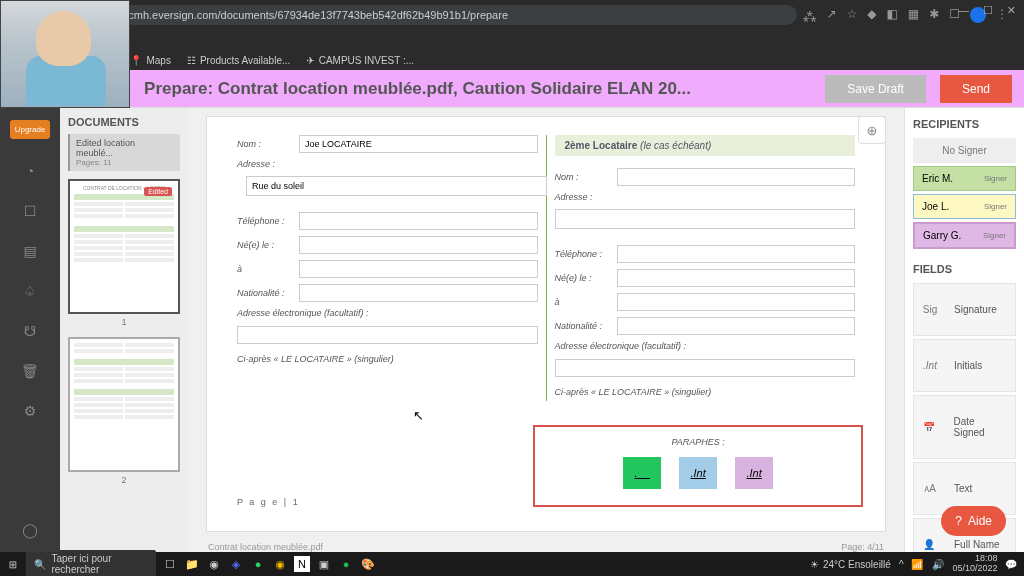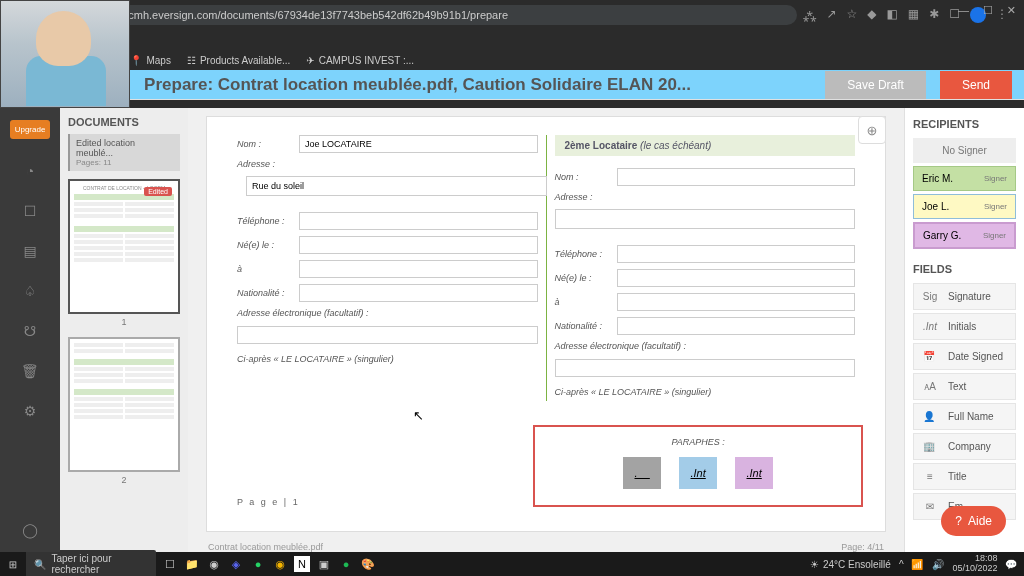--- a/index.html
+++ b/index.html
@@ -17,21 +17,21 @@
 
 
 .webcam { position: absolute; top: 0; left: 0; width: 130px; height: 108px; background: linear-gradient(180deg, #d4d8db 0%, #b8c4cc 40%, #9db0bf 100%); z-index: 100; border: 1px solid #444; }
 .webcam::after { content: ''; position: absolute; top: 10px; left: 35px; width: 55px; height: 55px; background: #e8c9a8; border-radius: 50% 50% 40% 40%; }
 .webcam::before { content: ''; position: absolute; top: 55px; left: 25px; width: 80px; height: 50px; background: #7ab8d4; border-radius: 15px 15px 0 0; }
 .app-sidebar { width: 60px; background: #3a3a3a; display: flex; flex-direction: column; align-items: center; padding-top: 50px; gap: 24px; }
 .app-sidebar .upgrade { background: #e67e22; color: #fff; font-size: 8px; padding: 5px 5px; border-radius: 3px; cursor: pointer; }
 .app-sidebar .nav-icon { color: #888; font-size: 14px; cursor: pointer; }
 
 
-.header-bar { position: absolute; top: 70px; left: 60px; right: 0; height: 30px; background: #7dd3fc; border-bottom: 1px solid #e0e0e0; display: flex; align-items: center; padding: 0 12px; gap: 14px; z-index: 5; }
+.header-bar { position: absolute; top: 70px; left: 60px; right: 0; height: 38px; background: #f0abfc; border-bottom: 1px solid #e0e0e0; display: flex; align-items: center; padding: 0 12px; gap: 14px; z-index: 5; }
 .header-bar .settings-link { font-size: 11px; color: #555; }
 .header-bar .title { font-size: 17px; font-weight: 600; color: #555; flex: 1; }
 .header-bar button { padding: 7px 22px; border: none; font-size: 12px; cursor: pointer; color: #fff; }
 .btn-draft { background: #bbb; }
 .btn-send { background: #e8573f; }
 
 
 .content-row { position: absolute; top: 108px; left: 60px; right: 0; bottom: 24px; display: flex; background: #f5f5f5; }
 
 
@@ -58,38 +58,38 @@
 .col-header { background: #e8f0dc; padding: 5px 10px; font-size: 10px; color: #556; font-weight: 600; margin-bottom: 12px; }
 .col-header .ital { font-style: italic; font-weight: 400; margin-top: 36px; }
 .field-row { display: flex; align-items: center; margin-bottom: 6px; gap: 6px; }
 .field-label { font-size: 9px; font-style: italic; color: #555; width: 56px; }
 .field-input { flex: 1; border: 1px solid #ccc; padding: 3px 5px; font-size: 9px; height: 18px; }
 .field-note { font-size: 9px; font-style: italic; color: #555; margin: 10px 0 4px; }
 .paraphes-box { border: 2px solid #d9534f; margin-top: 14px; padding: 10px 14px 16px; position: relative; margin-left: 8px; }
 .paraphes-title { text-align: center; font-size: 9px; font-style: italic; color: #555; margin-bottom: 10px; }
 .paraphes-sigs { display: flex; gap: 18px; justify-content: center; }
 .sig { width: 38px; height: 32px; display: flex; align-items: center; justify-content: center; font-size: 11px; font-style: italic; font-family: cursive; }
-.sig-a { background: #a3a3a3; }
+.sig-a { background: #22c55e; }
 .sig-b { background: #a3cce8; }
 .sig-c { background: #d9b3e0; }
 .page-footer-inside { display: flex; justify-content: space-between; align-items: flex-end; margin-top: 10px; }
 .page-num { font-size: 9px; letter-spacing: 2px; color: #666; padding-left: 8px; }
 .doc-footer { display: flex; justify-content: space-between; font-size: 9px; color: #999; padding: 4px 2px 10px; }
 .cursor { position: absolute; top: 300px; left: 225px; font-size: 13px; color: #000; pointer-events: none; }
 
 
 .right-panel { width: 120px; background: #fff; border-left: 1px solid #e0e0e0; padding: 10px 8px; overflow-y: auto; }
 .rp-title { font-size: 11px; font-weight: 700; color: #555; margin-bottom: 8px; }
 .recipient { padding: 6px 8px; font-size: 10px; display: flex; justify-content: space-between; align-items: center; margin-bottom: 3px; border: 1px solid transparent; cursor: pointer; }
 .recipient .role { font-size: 8px; color: #777; }
 .r-none { background: #eee; justify-content: center; color: #777; }
 .r-eric { background: #c4e0a4; border-color: #a5c986; }
 .r-joe { background: #fef9c3; border-color: #8fbdd9; }
 .r-garry { background: #e0b8e5; border-color: #c99bcf; border-width: 2px; }
-.field-item { display: flex; align-items: center; gap: 10px; padding: 7px 8px; background: #f5f5f5; border: 1px solid #e5e5e5; margin-bottom: 3px; font-size: 10px; color: #555; cursor: grab; }
+.field-item { display: flex; align-items: center; gap: 16px; padding: 20px 8px; background: #f5f5f5; border: 1px solid #e5e5e5; margin-bottom: 3px; font-size: 10px; color: #555; cursor: grab; }
 .field-item .ficon { width: 16px; font-size: 10px; color: #777; text-align: center; }
 
 
 .aide-btn { position: absolute; bottom: 40px; right: 18px; background: #e8573f; color: #fff; padding: 8px 14px; border-radius: 18px; font-size: 12px; display: flex; align-items: center; gap: 6px; cursor: pointer; z-index: 50; }
 
 
 .taskbar { position: absolute; bottom: 0; left: 0; right: 0; height: 24px; background: #1a1a1a; display: flex; align-items: center; padding: 0 6px; gap: 6px; font-size: 10px; color: #ccc; }
 .taskbar .win { width: 14px; text-align: center; }
 .taskbar .search { background: #333; padding: 3px 8px; border-radius: 2px; display: flex; align-items: center; gap: 5px; width: 130px; }
 .taskbar .tb-icons { display: flex; gap: 6px; }

